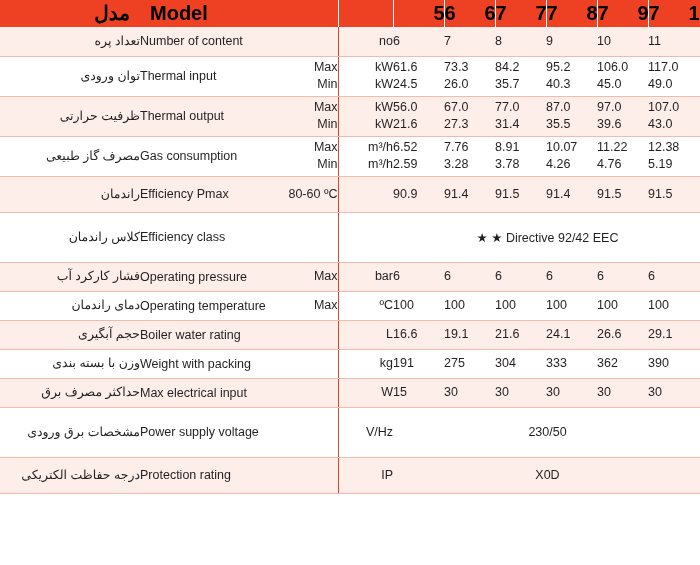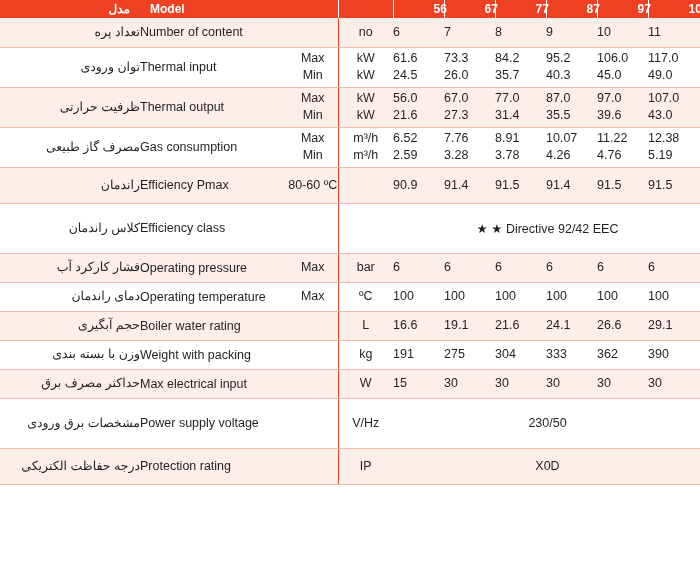--- a/index.html
+++ b/index.html
@@ -28,44 +28,44 @@
   col.c-fa     { width: 140px; }
   col.c-en     { width: 148px; }
   col.c-mm     { width: 50px; }
   col.c-unit   { width: 55px; }
   col.c-v      { width: 51px; }
   col.c-v-last { width: 54px; }
 
   
   tr.header td {
     background: #ee4123;
-    color: #ffffff;
+    color: #000000;
     font-weight: bold;
-    font-size: 12px;
+    font-size: 20px;
     height: 18px;
   }
   tr.header td.fa  { text-align: right;  padding-right: 10px; direction: rtl; }
   tr.header td.en  { text-align: left;   padding-left: 10px; }
   tr.header td.num { text-align: center; padding-left: 40px; }
 
   
   td.fa {
     text-align: right;
     padding-right: 10px;
     direction: rtl;
     font-size: 12.5px;
     line-height: 1.35;
   }
   td.en {
     text-align: left;
     padding-left: 10px;
     font-size: 12.5px;
   }
   td.mm, td.unit {
-    text-align: center;
+    text-align: right;
     padding-left: 8px;
     font-size: 11.5px;
     line-height: 1.35;
     white-space: pre-line;
   }
   td.val {
     text-align: left;
     padding-left: 8px;
     font-size: 12px;
     line-height: 1.35;

